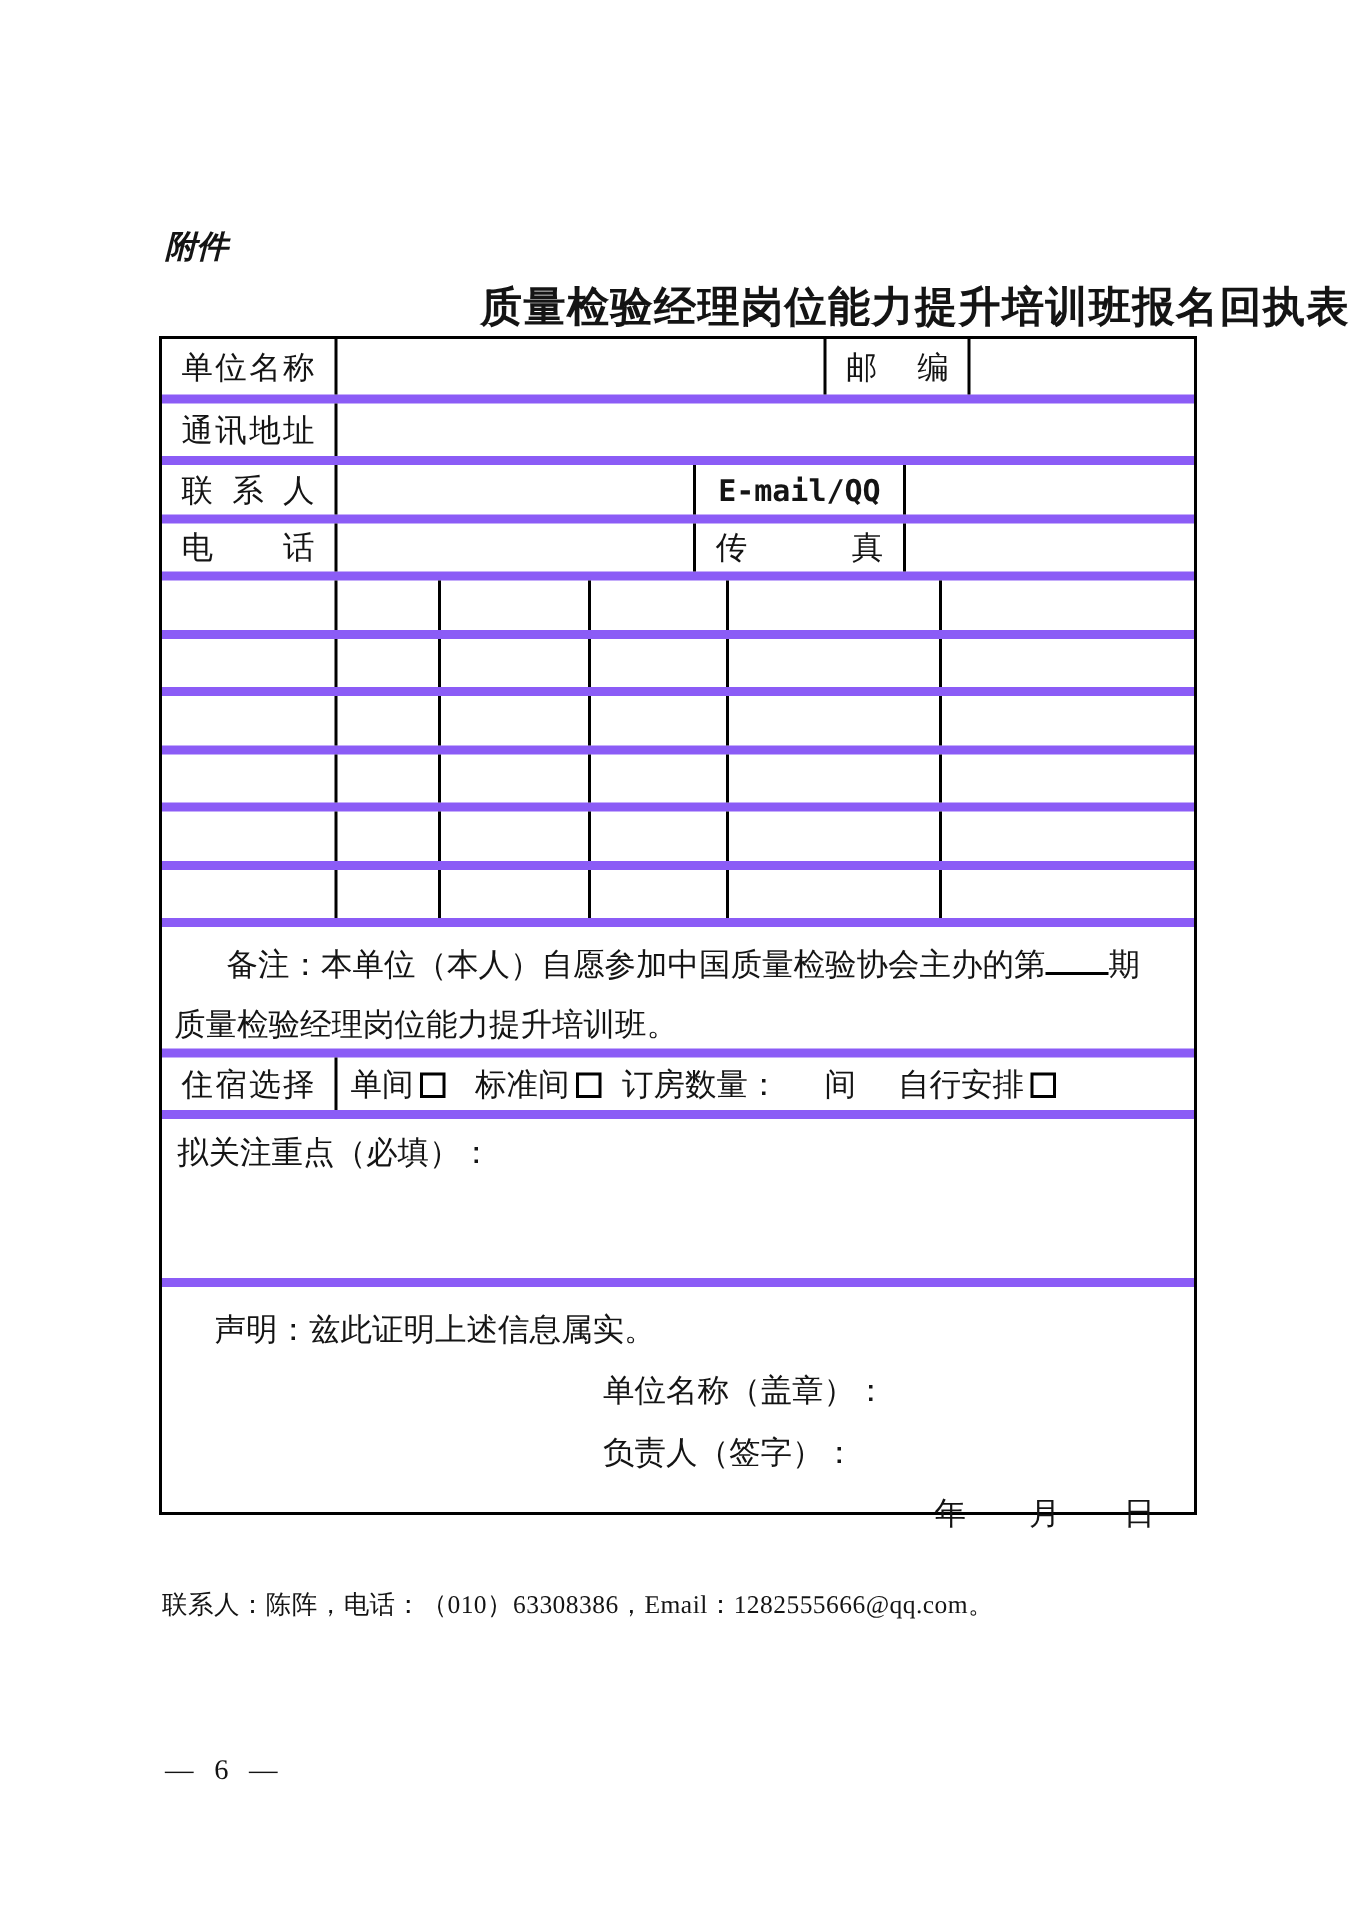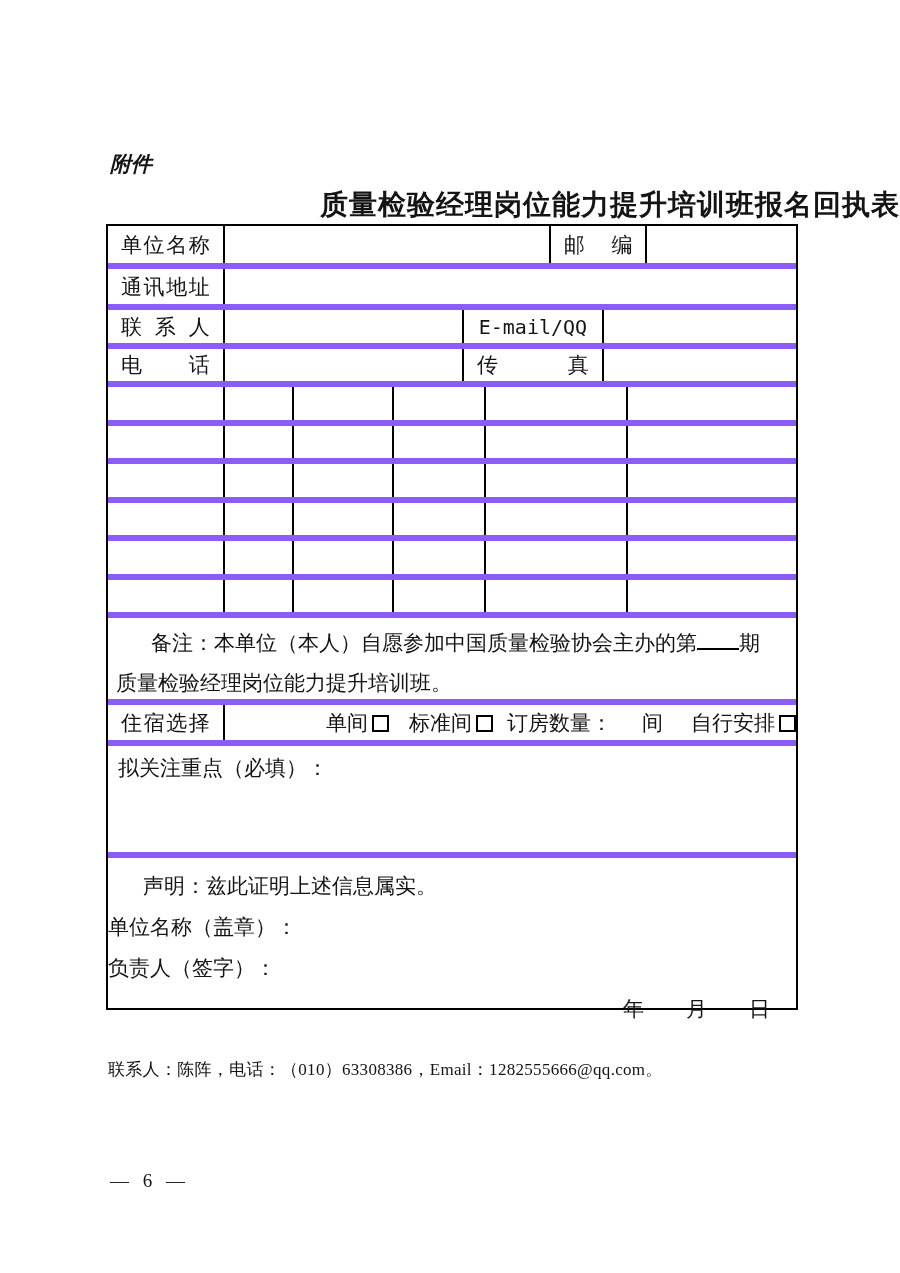--- a/index.html
+++ b/index.html
@@ -20,46 +20,46 @@
   }
   .form-table {
     position:absolute; left:106px; top:224px; width:692px;
     border:2px solid #000; font-size:21px;
   }
   .row { display:flex; border-top:6px solid #8b5cf6; }
   .row:first-child { border-top:none; }
   .cell { border-left:2px solid #000; display:flex; align-items:center; min-width:0; }
   .cell:first-child { border-left:none;border-radius:18px; }
   .lbl { width:100%; text-align:justify; text-align-last:justify; padding:0 13px; white-space:nowrap; }
-  .lbl.center { text-align:center; text-align-last:center; padding:0 4px; }
+  .lbl.center { text-align:center; text-align-last:center; padding:0 4px;font-weight:bold; }
   .mono { font-family:"DejaVu Sans Mono","Liberation Mono",monospace; font-size:20px; }
   
   .h37{height:37px}.h38{height:38px}.h39{height:39px}.h41{height:41px}
   .hrow{height:38.5px}
   .h87{height:87px}.h112{height:112px}.h156{height:156px}
   
   .w-label{width:16.67%}
   .w-r1v{width:47.40%}.w-post{width:14.05%}
   .w-r3v{width:34.80%}.w-mid{width:20.30%}
   .grow{flex:1}
   .c1{width:16.67%}.c2{width:10.14%}.c3{width:14.49%}.c4{width:13.33%}.c5{width:20.72%}
   
   .block { display:block; align-items:initial; }
   .remark-cell { padding:5px 20px 0 8px; line-height:40px; }
   .remark-l1 { text-indent:35px; white-space:nowrap; }
   .uline { display:inline-block; width:42px; height:4px; border-bottom:2px solid #000; }
-  .accom-opts { padding-left:9px;justify-content:flex-end; }
+  .accom-opts { padding-left:9px; }
   .opt { white-space:nowrap; }
   .cb { display:inline-block; width:17px; height:17px; border:2px solid #000; margin-left:4px; vertical-align:-2px; background:#fff; }
   .ml20{margin-left:20px}.ml14{margin-left:14px}.ml28{margin-left:28px}
   .count-blank { display:inline-block; width:30px; }
   .focus-cell { padding:8px 10px; }
   .decl-cell { padding-top:8px; line-height:41px; }
   .decl-stmt { margin-left:35px; }
-  .decl-seal,.decl-signer { }
+  .decl-seal,.decl-signer { margin-left:294px; }
   .decl-date { text-align:right; padding-right:26px; }
   .footer-contact {
     position:absolute; left:108px; top:1058px; font-size:17px; letter-spacing:0.3px;
   }
   .page-number {
     position:absolute; left:110px; top:1170px; font-size:19px; word-spacing:9px;
   }
 </style>
 </head>
 <body>

